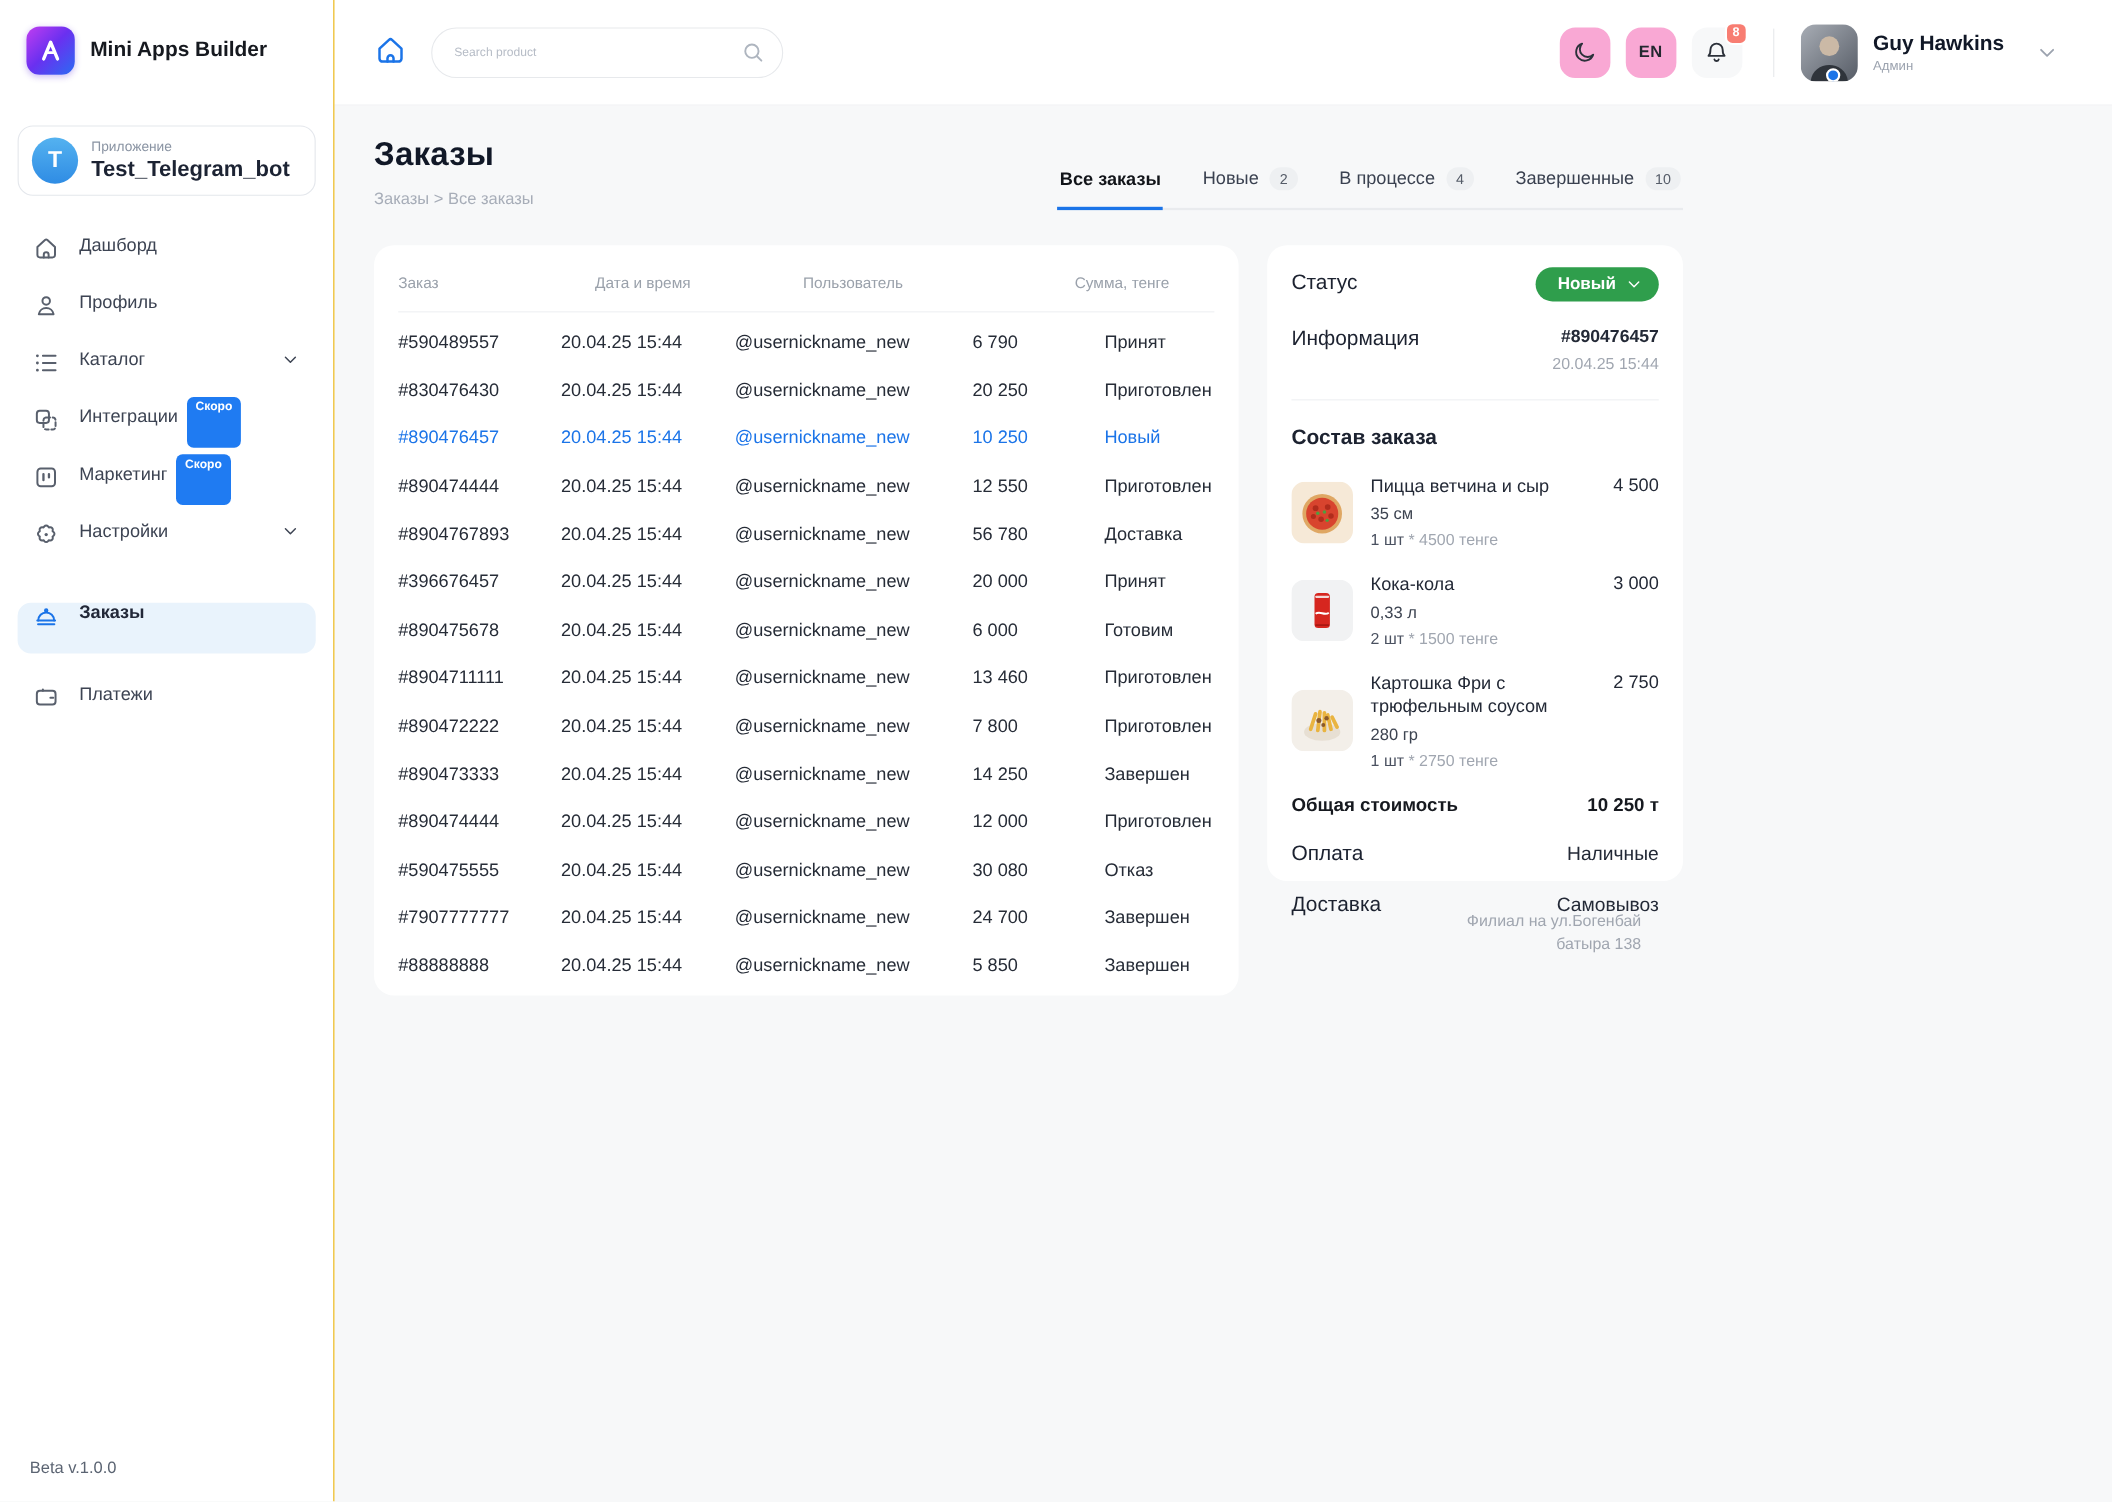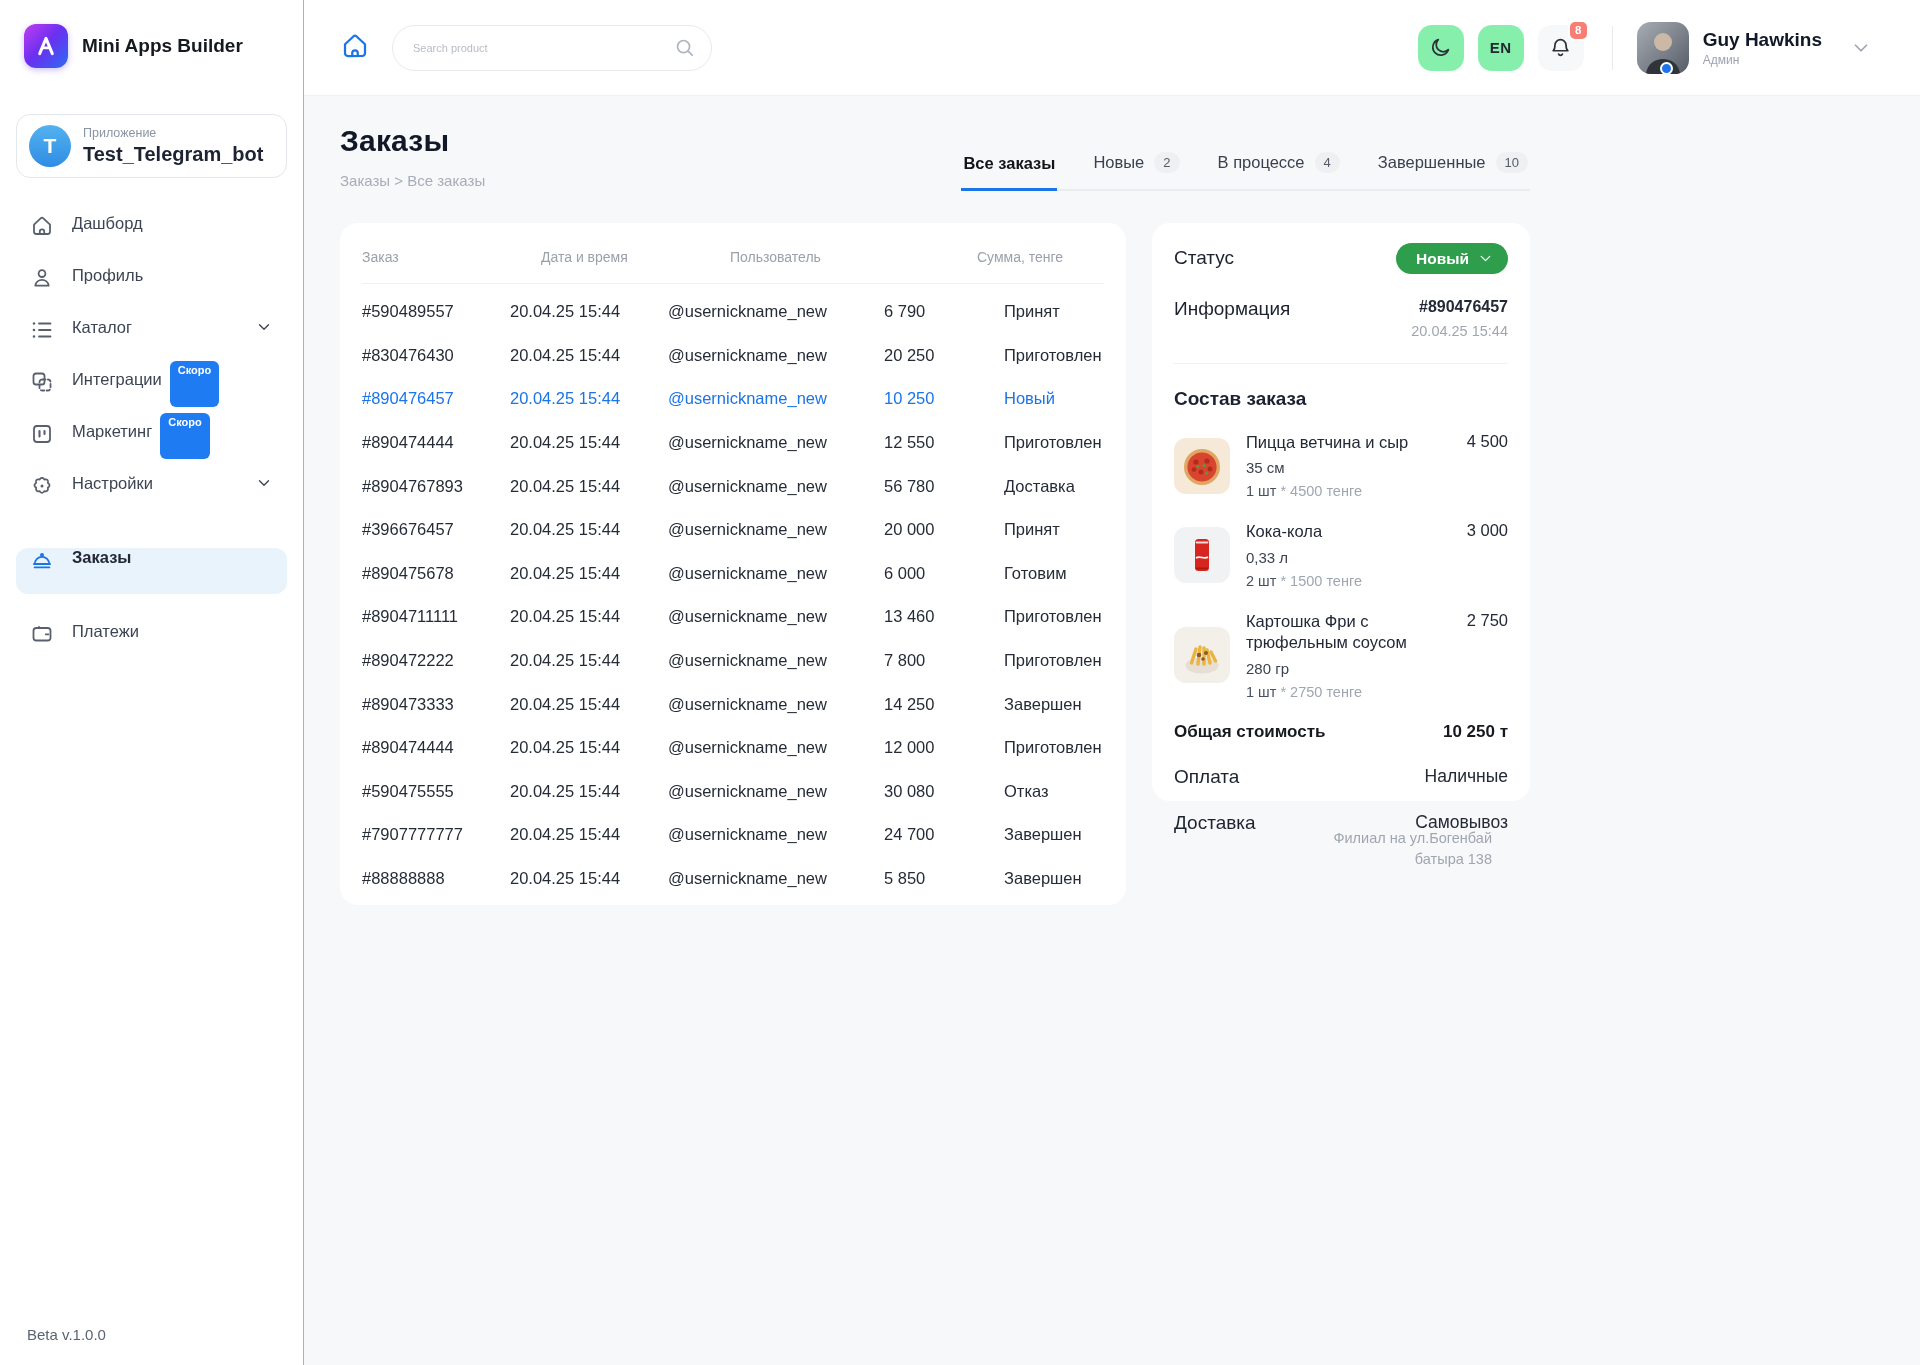--- a/index.html
+++ b/index.html
@@ -35,21 +35,21 @@
   .main { flex:1; display:flex; flex-direction:column; background:#f7f8f9; }
   .topbar { height:96px; background:#fff; display:flex; align-items:center; padding:0 48px 0 36px; border-bottom:1px solid #f0f1f3; }
   .home-btn { background:none; border:none; color:#1b74e8; cursor:pointer; display:inline-flex; margin-right:22px; }
   .home-btn svg { width:30px; height:30px; }
   .search { position:relative; width:320px; }
   .search input { width:100%; height:46px; border:1px solid #e7e9ec; border-radius:23px; padding:0 48px 0 20px; font-size:11px; font-family:inherit; color:#30363f; outline:none; background:#fff; }
   .search input::placeholder { color:#b6bcc6; }
   .s-icon { position:absolute; right:16px; top:11px; color:#aeb5bf; }
   .s-icon svg { width:23px; height:23px; }
   .spacer { flex:1; }
-  .icon-btn { height:46px; min-width:46px; border:none; border-radius:14px; background:#86efac; display:inline-flex; align-items:center; justify-content:center; margin-left:14px; cursor:pointer; position:relative; color:#2c313a; font-family:inherit; }
+  .icon-btn { height:46px; min-width:46px; border:none; border-radius:14px; background:#f9a8d4; display:inline-flex; align-items:center; justify-content:center; margin-left:14px; cursor:pointer; position:relative; color:#2c313a; font-family:inherit; }
   .icon-btn svg { width:23px; height:23px; }
   .icon-btn .lang { font-size:15px; font-weight:bold; color:#23282f; letter-spacing:.5px; }
   .icon-btn.bell { background:#f7f8f9; }
   .n-badge { position:absolute; top:-5px; right:-5px; min-width:21px; height:21px; background:#f87d72; border:2px solid #fff; border-radius:7px; color:#fff; font-size:11.5px; font-weight:bold; display:flex; align-items:center; justify-content:center; padding:0 4px; }
   .vdiv { width:1px; height:44px; background:#e7e9ec; margin:0 24px 0 28px; }
   .user { display:flex; align-items:center; gap:14px; cursor:pointer; }
   .avatar { width:52px; height:52px; border-radius:14px; overflow:hidden; position:relative; flex-shrink:0; }
   .avatar svg { width:52px; height:52px; display:block; }
   .online-dot { position:absolute; right:16px; bottom:-1px; width:13px; height:13px; border-radius:50%; background:#1b74e8; border:2.5px solid #fff; }
   .user-name { font-size:19px; font-weight:bold; color:#111827; }

